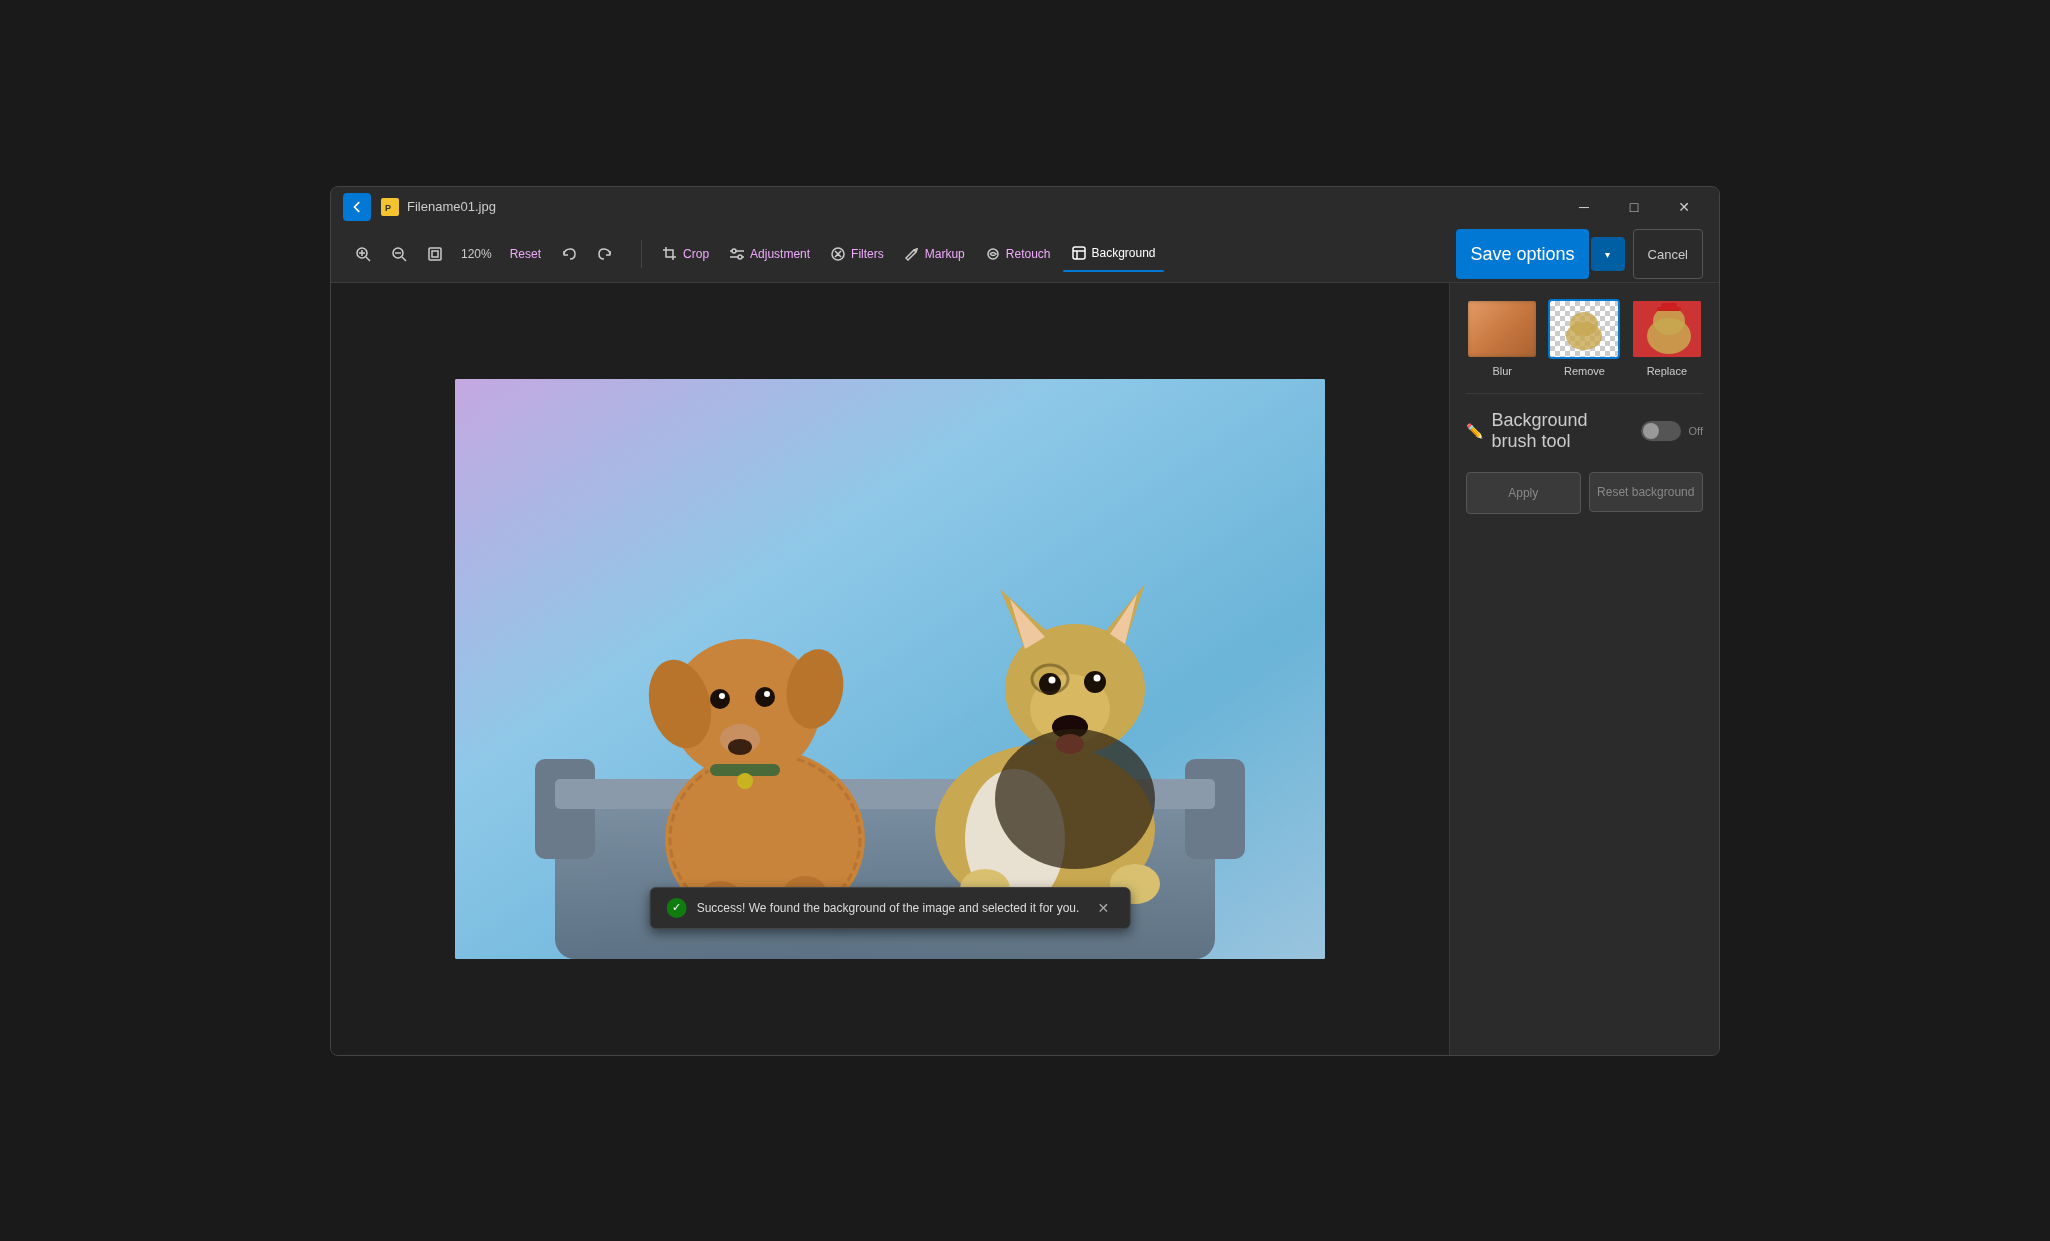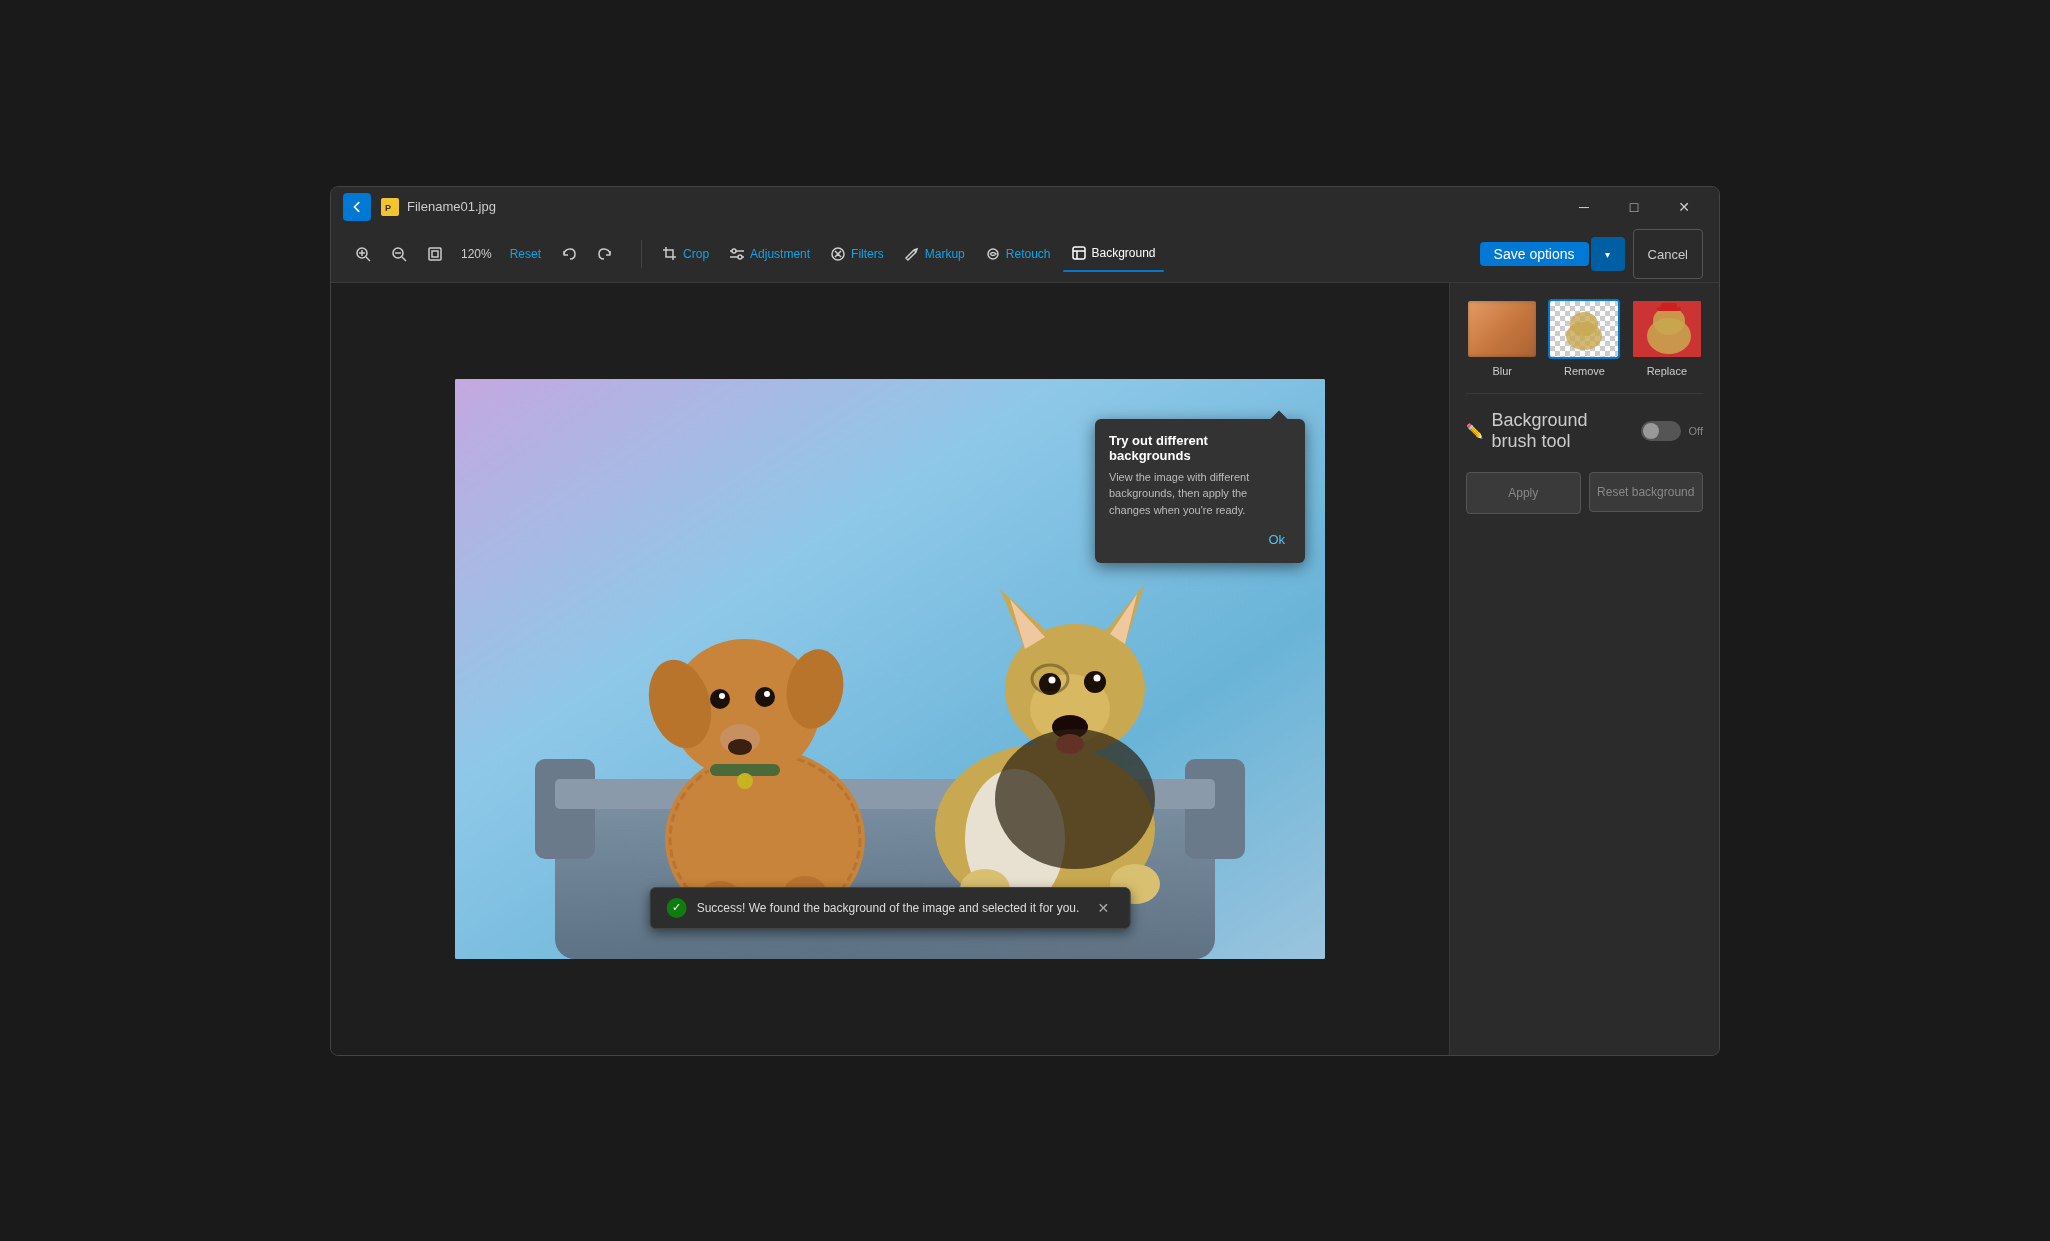--- a/index.html
+++ b/index.html
@@ -95,21 +95,21 @@
     .toolbar-zoom-group {
       display: flex;
       align-items: center;
       gap: 4px;
       margin-right: 8px;
     }
     .toolbar-btn {
       height: 34px;
       background: transparent;
       border: none;
-      color: #0ea5e9;
+      color: #f0abfc;
       font-size: 12px;
       cursor: pointer;
       display: flex;
       align-items: center;
       justify-content: center;
       border-radius: 4px;
       padding: 0 8px;
       gap: 5px;
       white-space: nowrap;
     }
@@ -137,25 +137,25 @@
       background: #444;
       margin: 0 8px;
     }
     .toolbar-right {
       margin-left: auto;
       display: flex;
       align-items: center;
       gap: 8px;
     }
     .btn-save-options {
-      height: 24px;
+      height: 50px;
       background: #0078d4;
       border: none;
       color: white;
-      font-size: 14px;
+      font-size: 18px;
       cursor: pointer;
       border-radius: 4px;
       display: flex;
       align-items: center;
       padding: 0 14px;
       gap: 8px;
     }
     .btn-save-chevron {
       width: 34px;
       height: 34px;
@@ -694,27 +694,20 @@
 
             <ellipse cx="620" cy="420" rx="80" ry="70" fill="#2a2010" opacity="0.7"></ellipse>
 
             <ellipse cx="530" cy="510" rx="25" ry="20" fill="#d8c070"></ellipse>
             <ellipse cx="680" cy="505" rx="25" ry="20" fill="#d8c070"></ellipse>
 
             <ellipse cx="265" cy="520" rx="22" ry="18" fill="#b87430"></ellipse>
             <ellipse cx="350" cy="515" rx="22" ry="18" fill="#b87430"></ellipse>
           </svg>
 
-          <div class="tooltip-popup">
-            <div class="tooltip-popup-title">Try out different backgrounds</div>
-            <div class="tooltip-popup-text">View the image with different backgrounds, then apply the changes when you're ready.</div>
-            <div style="text-align:right;">
-              <button class="tooltip-popup-ok">Ok</button>
-            </div>
-          </div>
         </div>
 
         <div class="success-toast">
           <div class="toast-check">✓</div>
           <span class="toast-text">Success! We found the background of the image and selected it for you.</span>
           <button class="toast-close">✕</button>
         </div>
       </div>
     </div>
 

